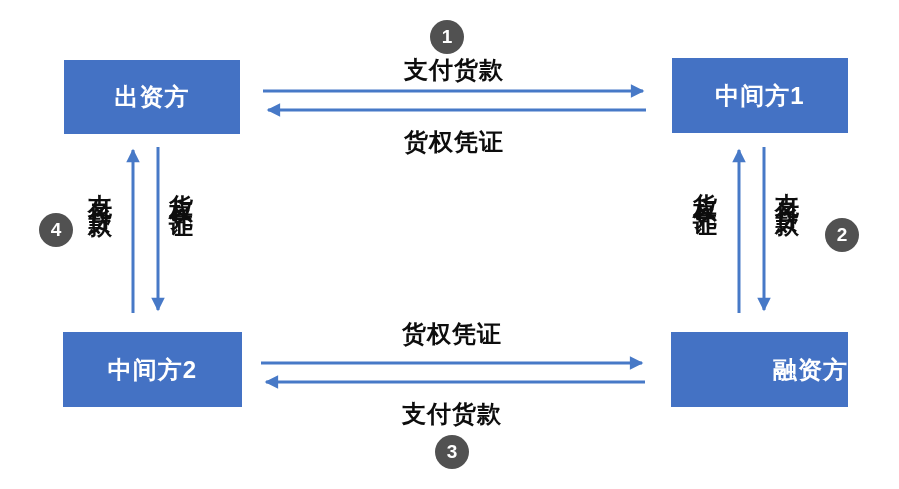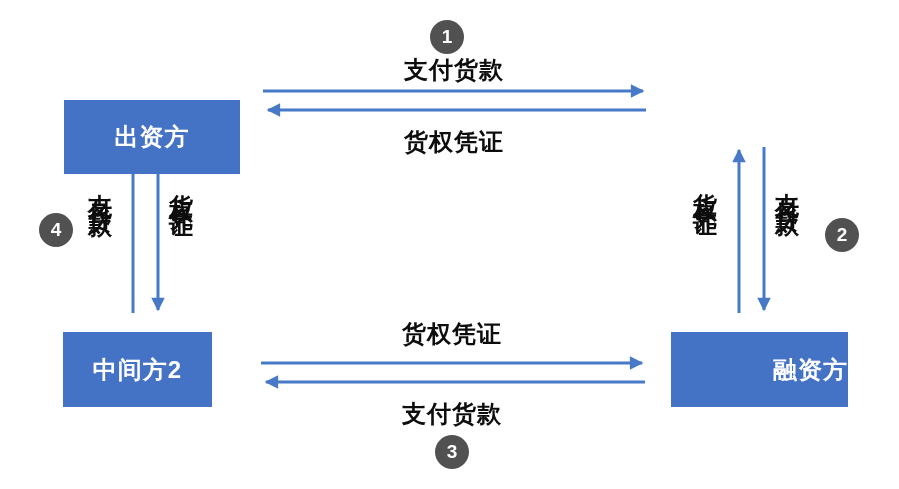--- a/index.html
+++ b/index.html
@@ -67,23 +67,23 @@
     border-radius: 50%;
     background: var(--badge, #515151);
     color: #ffffff;
     display: flex;
     align-items: center;
     justify-content: center;
     font-weight: bold;
     font-size: 19px;
   }
   
-  .node-funder      { left: 64px;  top: 60px;  width: 176px; height: 74px; margin-top: 40px; }
+  .node-funder      { left: 64px;  top: 60px;  width: 176px; height: 74px; }
   .node-middleman1  { left: 672px; top: 58px;  width: 176px; height: 75px; }
-  .node-middleman2  { left: 63px;  top: 332px; width: 149px; height: 75px; }
+  .node-middleman2  { left: 63px;  top: 332px; width: 179px; height: 75px; }
   .node-financier   { left: 671px; top: 332px; width: 177px; height: 75px; justify-content: flex-end; }
   
   .lbl-top-pay     { left: 344px; top: 54px; }
   .lbl-top-cert    { left: 344px; top: 126px; }
   .lbl-bottom-cert { left: 342px; top: 318px; }
   .lbl-bottom-pay  { left: 342px; top: 398px; }
   
   .lbl-left-pay    { left: 88px;  top: 174px; }
   .lbl-left-cert   { left: 169px; top: 174px; }
   .lbl-right-cert  { left: 693px; top: 173px; }
@@ -115,20 +115,23 @@
     <line class="arrow-line" x1="261" y1="363" x2="642" y2="363" marker-end="url(#ah)"></line>
     <line class="arrow-line" x1="645" y1="382" x2="266" y2="382" marker-end="url(#ah)"></line>
 
     <line class="arrow-line" x1="133" y1="313" x2="133" y2="150" marker-end="url(#ah)"></line>
     <line class="arrow-line" x1="158" y1="147" x2="158" y2="310" marker-end="url(#ah)"></line>
   </svg>
 
   <div class="node node-funder">
     <span>出资方</span>
   </div>
+  <div class="node node-middleman1">
+    <span>中间方1</span>
+  </div>
   <div class="node node-middleman2">
     <span>中间方2</span>
   </div>
   <div class="node node-financier">
     <span>融资方</span>
   </div>
 
   <div class="hlabel lbl-top-pay">支付货款</div>
   <div class="hlabel lbl-top-cert">货权凭证</div>
   <div class="hlabel lbl-bottom-cert">货权凭证</div>

